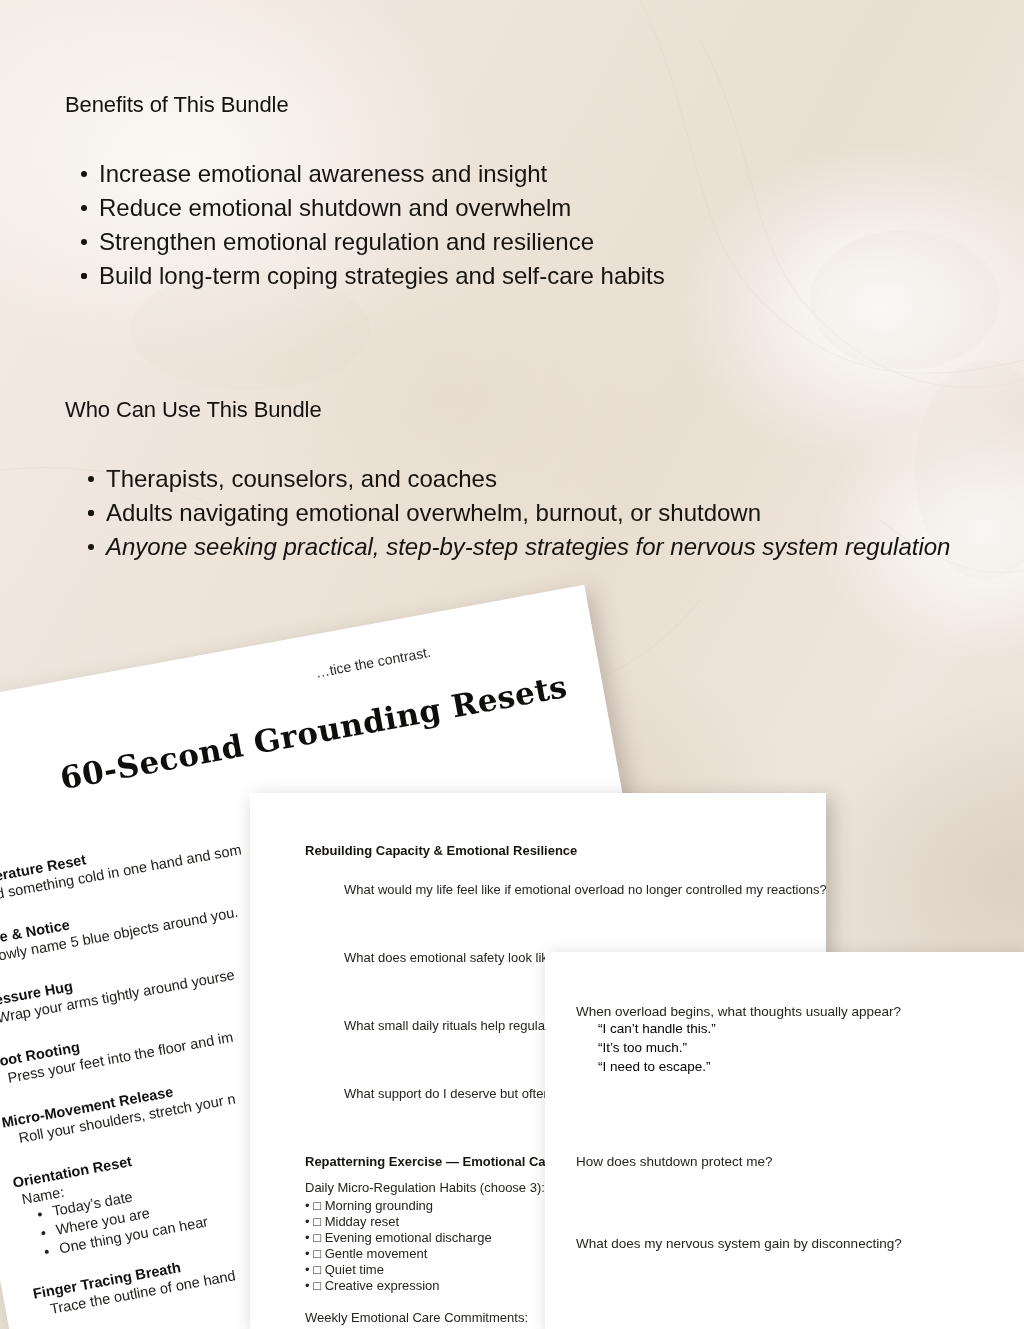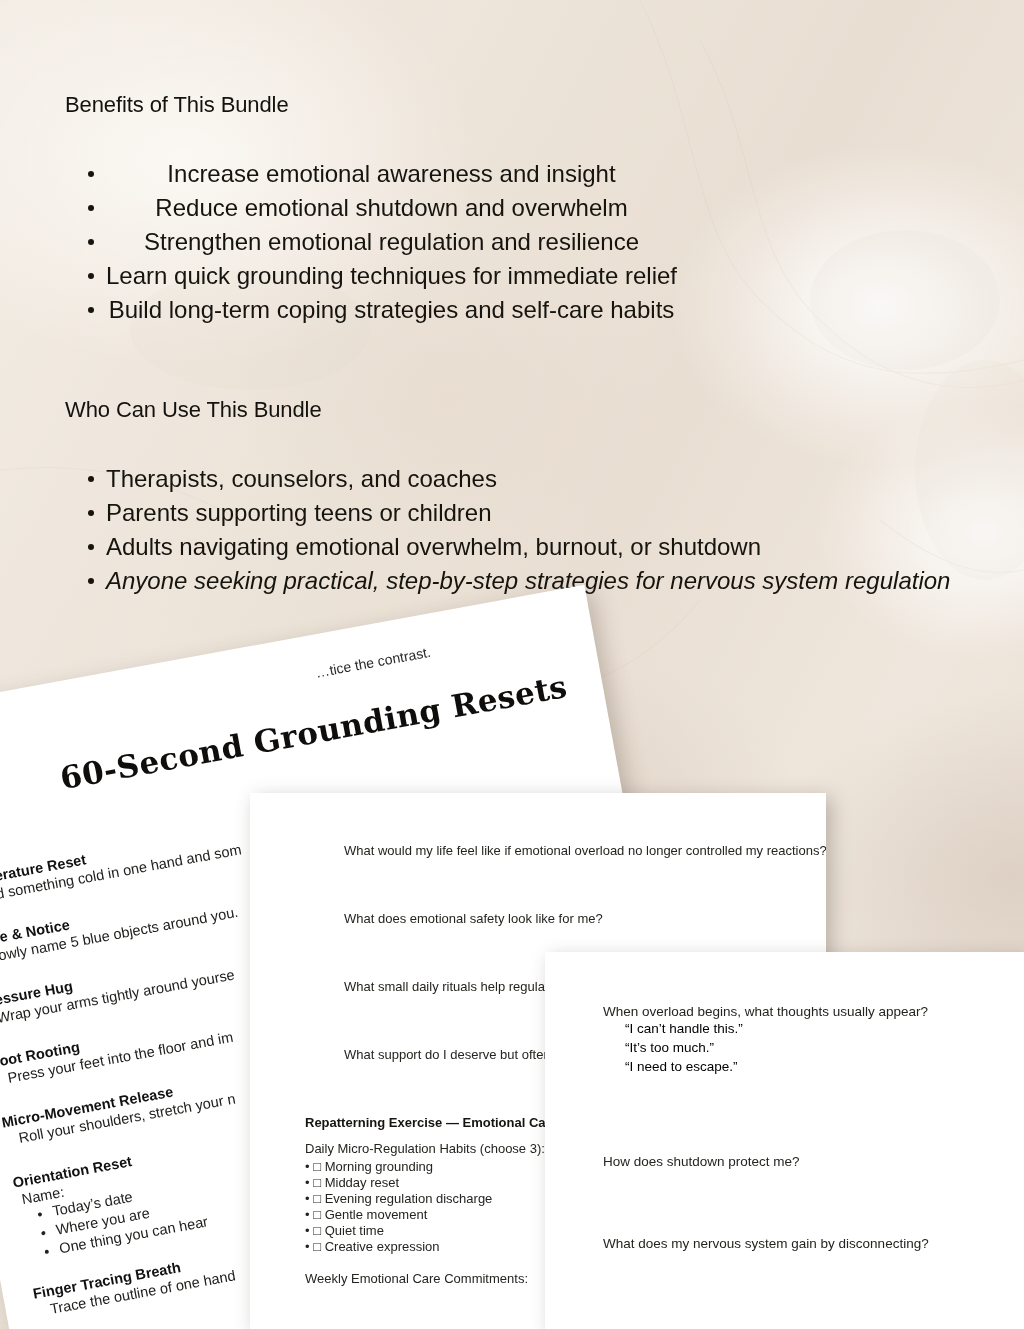--- a/index.html
+++ b/index.html
@@ -210,21 +210,21 @@
   
   #sheet-overload {
     left: 545px;
     top: 952px;
     width: 479px;
     height: 377px;
     box-shadow: 4px 4px 16px rgba(70,55,45,0.26);
     z-index: 30;
   }
   #sheet-overload .pad {
-    padding: 52px 0 0 58px;
+    padding: 52px 0 0 31px;
   }
   .o-q {
     font-size: 13.5px;
     color: #26241f;
     white-space: nowrap;
   }
   .o-sub {
     font-size: 13.5px;
     color: #000000;
     white-space: nowrap;
@@ -250,33 +250,33 @@
     <ellipse cx="905" cy="300" rx="95" ry="70"></ellipse>
     <ellipse cx="985" cy="470" rx="70" ry="110"></ellipse>
     <ellipse cx="250" cy="330" rx="120" ry="60"></ellipse>
   </g>
 </svg>
 
 <div class="copy">
 
   <div class="section-title" style="left:65px; top:92px;">Benefits of This Bundle</div>
 
-  <ul class="bullet-list" style="left:64px; top:157px;text-align:center;">
+  <ul class="bullet-list" style="left:57px; top:157px;">
     <li><span class="dot"></span><span>Increase emotional awareness and insight</span></li>
     <li><span class="dot"></span><span>Reduce emotional shutdown and overwhelm</span></li>
     <li><span class="dot"></span><span>Strengthen emotional regulation and resilience</span></li>
-    <li><span class="dot"></span><span>Learn quick grounding techniques for immediate relief</span></li>
+    <li><span class="dot"></span></li>
     <li><span class="dot"></span><span>Build long-term coping strategies and self-care habits</span></li>
   </ul>
 
   <div class="section-title" style="left:65px; top:397px;">Who Can Use This Bundle</div>
 
   <ul class="bullet-list" style="left:64px; top:462px; width:900px;">
     <li><span class="dot"></span><span>Therapists, counselors, and coaches</span></li>
-    <li><span class="dot"></span><span>Parents supporting teens or children</span></li>
+    <li><span class="dot"></span></li>
     <li><span class="dot"></span><span>Adults navigating emotional overwhelm, burnout, or shutdown</span></li>
     <li style="width:870px; white-space:normal;font-style:italic;"><span class="dot"></span><span>Anyone seeking practical, step-by-step strategies for nervous system regulation</span></li>
   </ul>
 
 </div>
 
 <div class="sheet" id="sheet-grounding">
   <div class="inner">
 
     <div class="g-partial">…tice the contrast.</div>
@@ -327,33 +327,34 @@
       <div class="g-h">Weight Shift</div>
       <div class="g-b">Slowly rock your body forwa</div>
     </div>
 
   </div>
 </div>
 
 <div class="sheet" id="sheet-rebuilding">
   <div class="pad">
 
+    <div class="r-h">Rebuilding Capacity &amp; Emotional Resilience</div>
 
     <div class="r-q">What would my life feel like if emotional overload no longer controlled my reactions?</div>
     <div class="r-q">What does emotional safety look like for me?</div>
     <div class="r-q">What small daily rituals help regulate my ne</div>
     <div class="r-q">What support do I deserve but often deny r</div>
 
     <div class="r-h2">Repatterning Exercise — Emotional Capacit</div>
     <div class="r-lead">Daily Micro-Regulation Habits (choose 3):</div>
 
     <ul class="r-opts">
       <li><span>•</span>&nbsp;<span>□</span>&nbsp;<span>Morning grounding</span></li>
       <li><span>•</span>&nbsp;<span>□</span>&nbsp;<span>Midday reset</span></li>
-      <li><span>•</span>&nbsp;<span>□</span>&nbsp;<span>Evening regulation discharge</span></li>
+      <li><span>•</span>&nbsp;<span>□</span>&nbsp;<span>Evening emotional discharge</span></li>
       <li><span>•</span>&nbsp;<span>□</span>&nbsp;<span>Gentle movement</span></li>
       <li><span>•</span>&nbsp;<span>□</span>&nbsp;<span>Quiet time</span></li>
       <li><span>•</span>&nbsp;<span>□</span>&nbsp;<span>Creative expression</span></li>
     </ul>
 
     <div class="r-foot">Weekly Emotional Care Commitments:</div>
 
   </div>
 </div>
 

